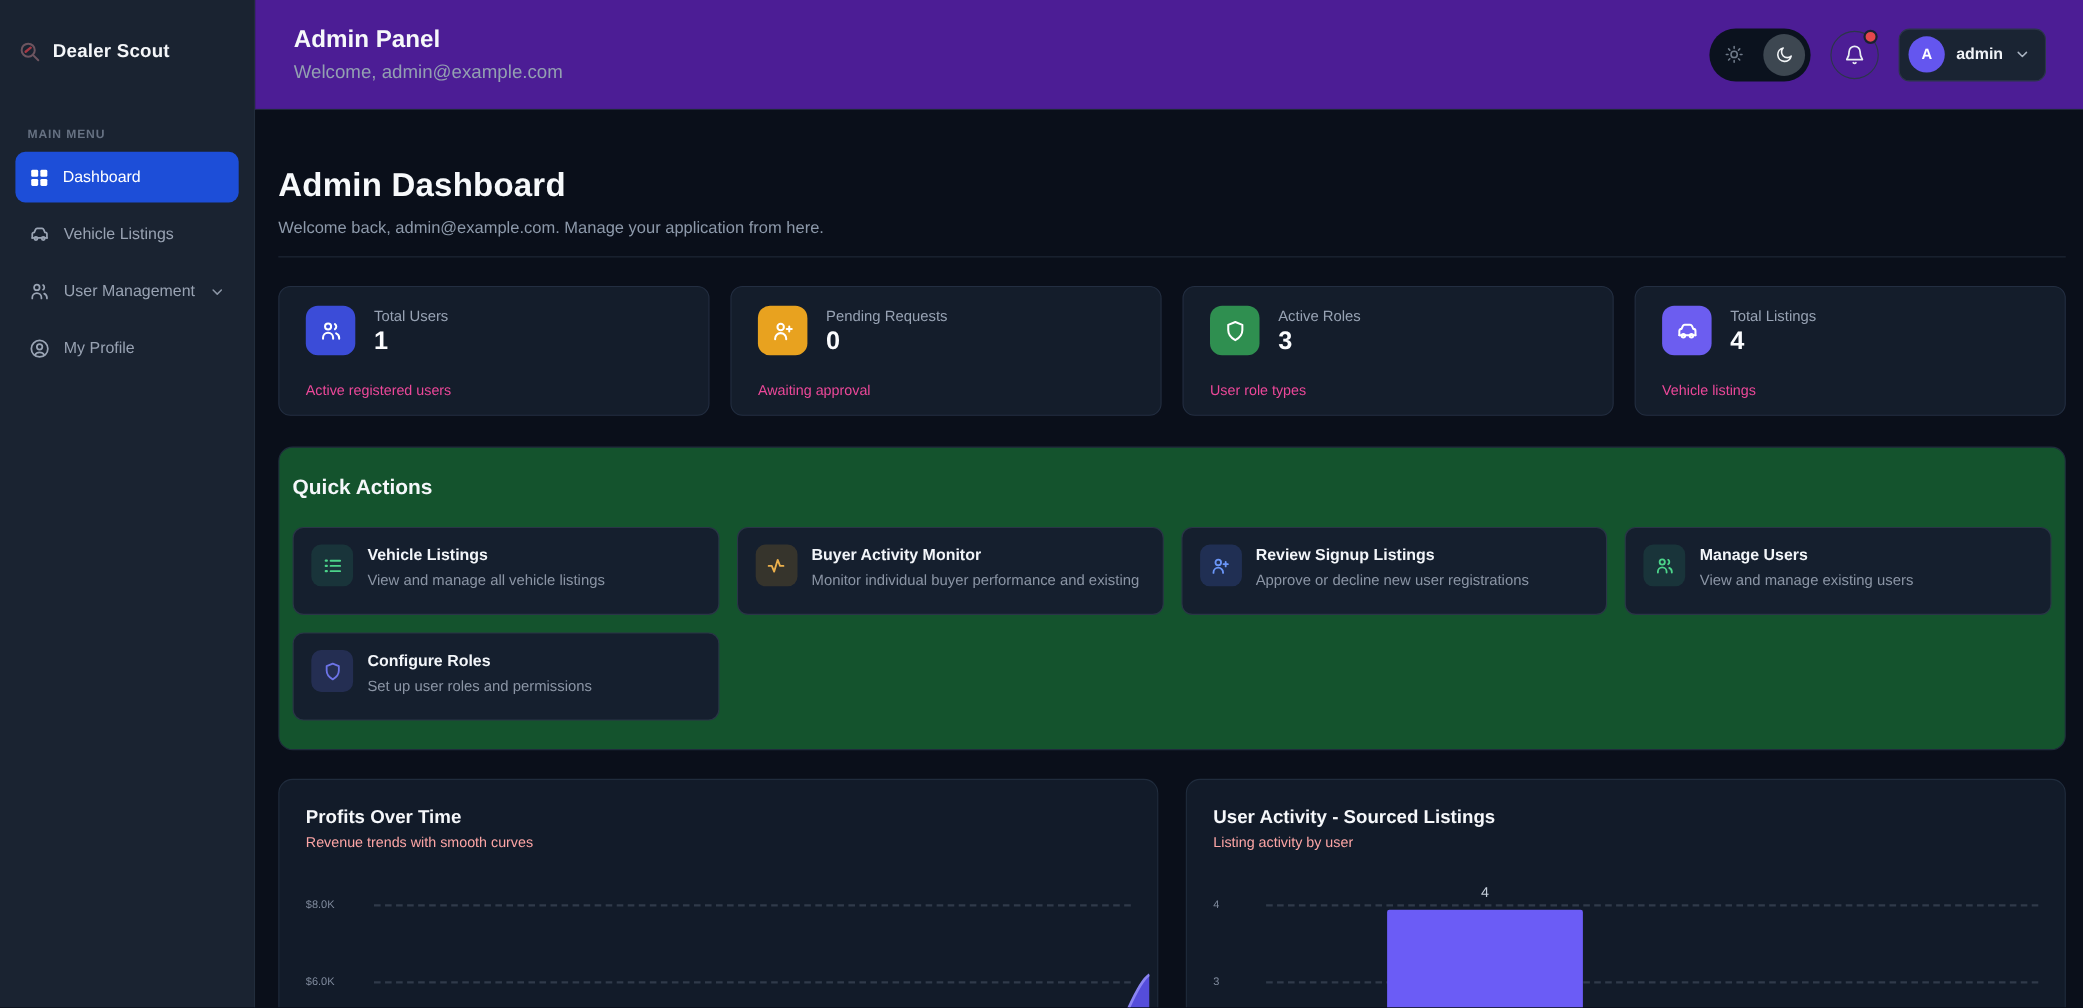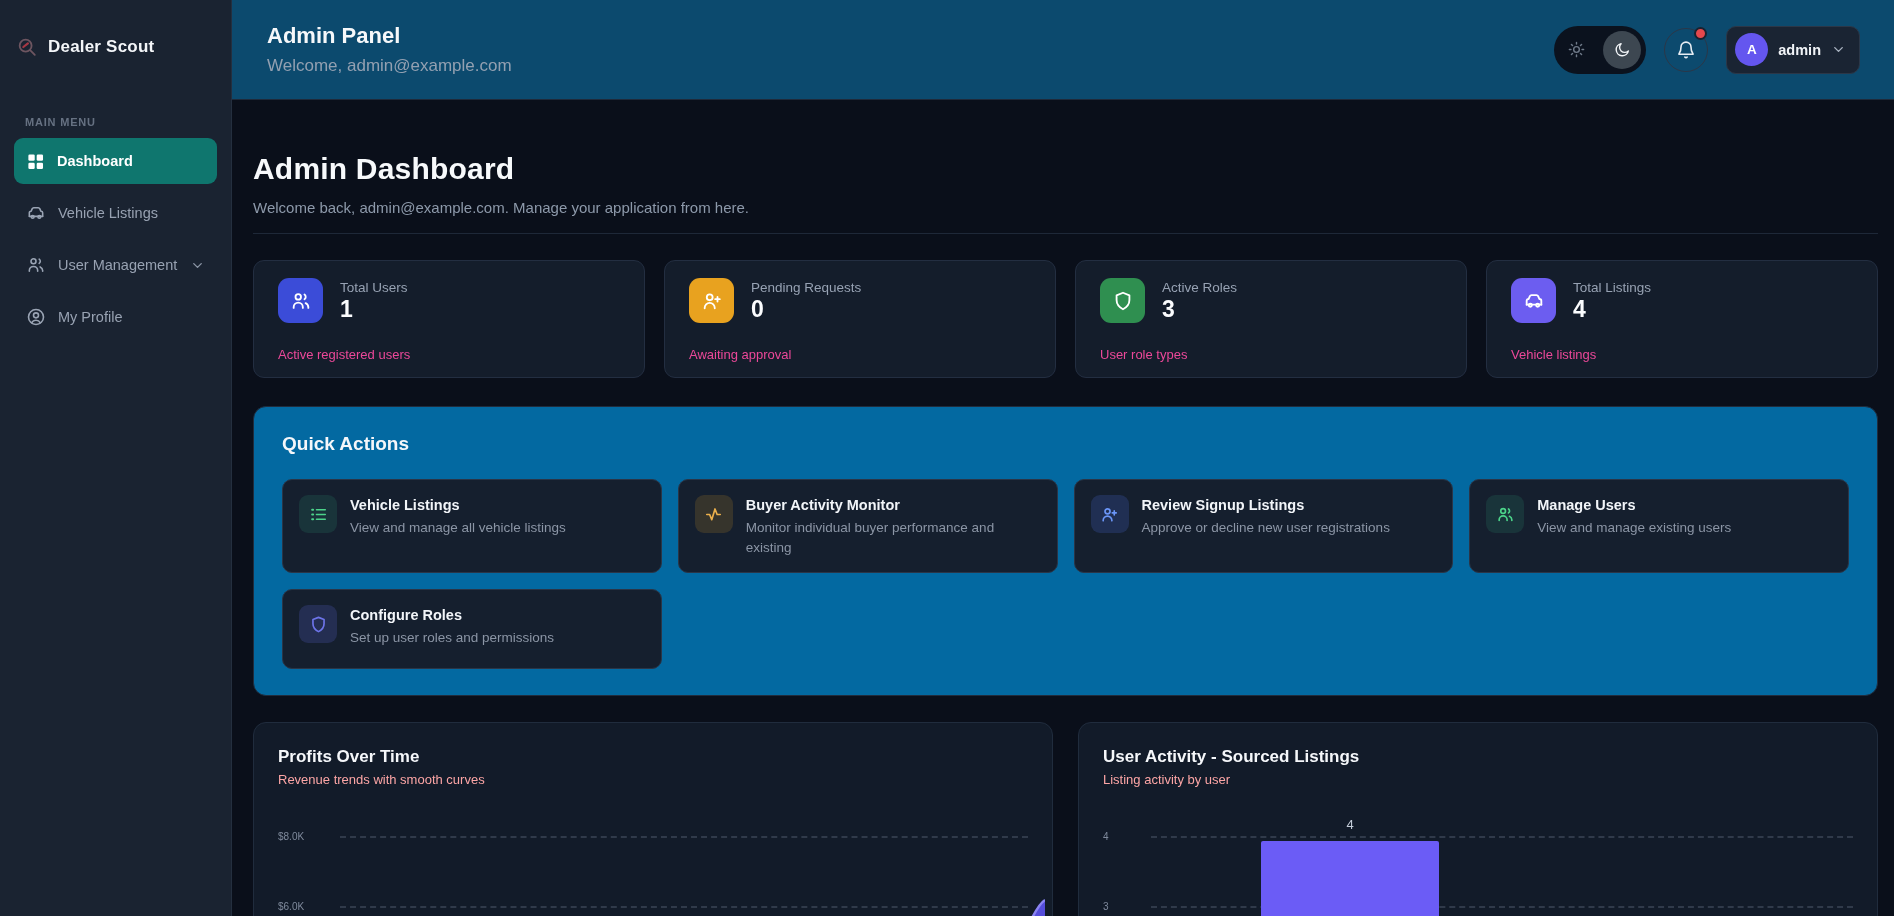--- a/index.html
+++ b/index.html
@@ -22,30 +22,30 @@
   .menu-label {
     margin:52px 0 10px; padding:0 25px; font-size:11px; font-weight:700;
     letter-spacing:.8px; color:#667182;
   }
   .nav { display:flex; flex-direction:column; gap:6px; padding:0 14px; }
   .nav-item {
     display:flex; align-items:center; gap:12px; height:46px; padding:0 12px;
     border-radius:9px; color:#98a2b2; font-size:14.5px; cursor:pointer;
   }
   .nav-item .nv-ic { display:flex; color:#9aa4b4; }
-  .nav-item.active { background:#0f766e; color:#ffffff; font-weight:700; }
+  .nav-item.active { background:#1d4ed8; color:#ffffff; font-weight:400; }
   .nav-item.active .nv-ic { color:#ffffff; }
   .nav-chevron { margin-left:auto; color:#8b95a5; display:flex; }
 
   
   .right-col { flex:1; display:flex; flex-direction:column; min-width:0; }
 
   
   .topbar {
-    height:100px; min-height:100px; background:#0c4a6e;
+    height:100px; min-height:100px; background:#4c1d95;
     border-bottom:1px solid #1f2a3a;
     display:flex; align-items:center; padding:0 34px 0 35px;
   }
   .tb-title-wrap { display:flex; flex-direction:column; gap:7px; }
   .tb-title { font-size:22px; font-weight:700; color:#f6f8fa; }
   .tb-sub { font-size:17px; color:#93a0b1; }
   .tb-actions { margin-left:auto; display:flex; align-items:center; gap:18px; }
   .theme-toggle {
     width:92px; height:48px; background:#0b121e; border-radius:24px;
     display:flex; align-items:center; justify-content:space-between;
@@ -93,22 +93,22 @@
   .stat-icon {
     width:45px; height:45px; border-radius:11px; color:#fff;
     display:flex; align-items:center; justify-content:center; flex:none;
   }
   .stat-label { font-size:13.5px; color:#97a2b3; }
   .stat-value { margin-top:3px; font-size:23px; font-weight:700; color:#fbfcfe; line-height:1; }
   .stat-caption { margin-top:auto; font-size:13px; color:#ec4899; }
 
   
   .qa-panel {
-    margin-top:28px; background:#0369a1; border:1px solid #202c3d;
-    border-radius:13px; padding:26px 28px 26px;
+    margin-top:28px; background:#14532d; border:1px solid #202c3d;
+    border-radius:13px; padding:26px 12px 26px;
   }
   .qa-title { font-size:19px; font-weight:700; color:#f5f7fa; }
   .qa-grid { margin-top:24px; display:grid; grid-template-columns:repeat(4,1fr); gap:16px; }
   .qa-tile {
     border:1px solid #2a3547; border-radius:10px; background:#151f2e;
     padding:15px 16px; display:flex; gap:13px; align-items:flex-start;
     min-height:80px; cursor:pointer;
   }
   .qa-icon {
     width:38px; height:38px; border-radius:9px; flex:none;

